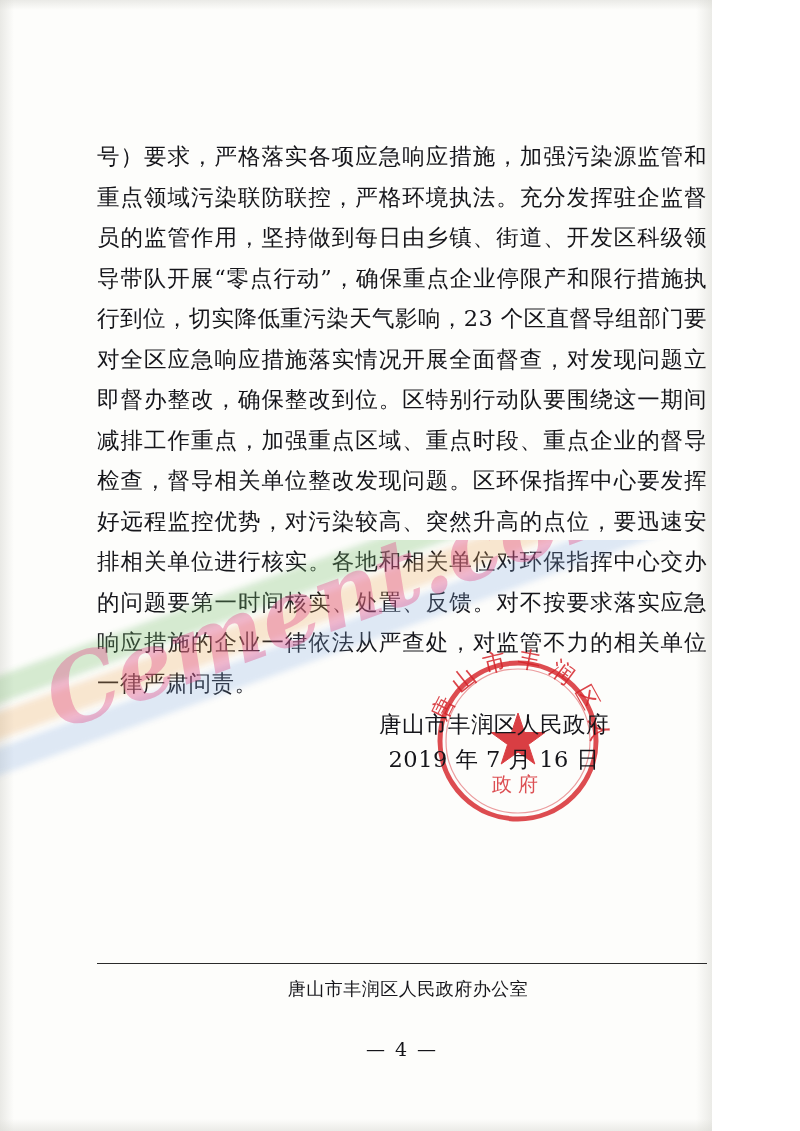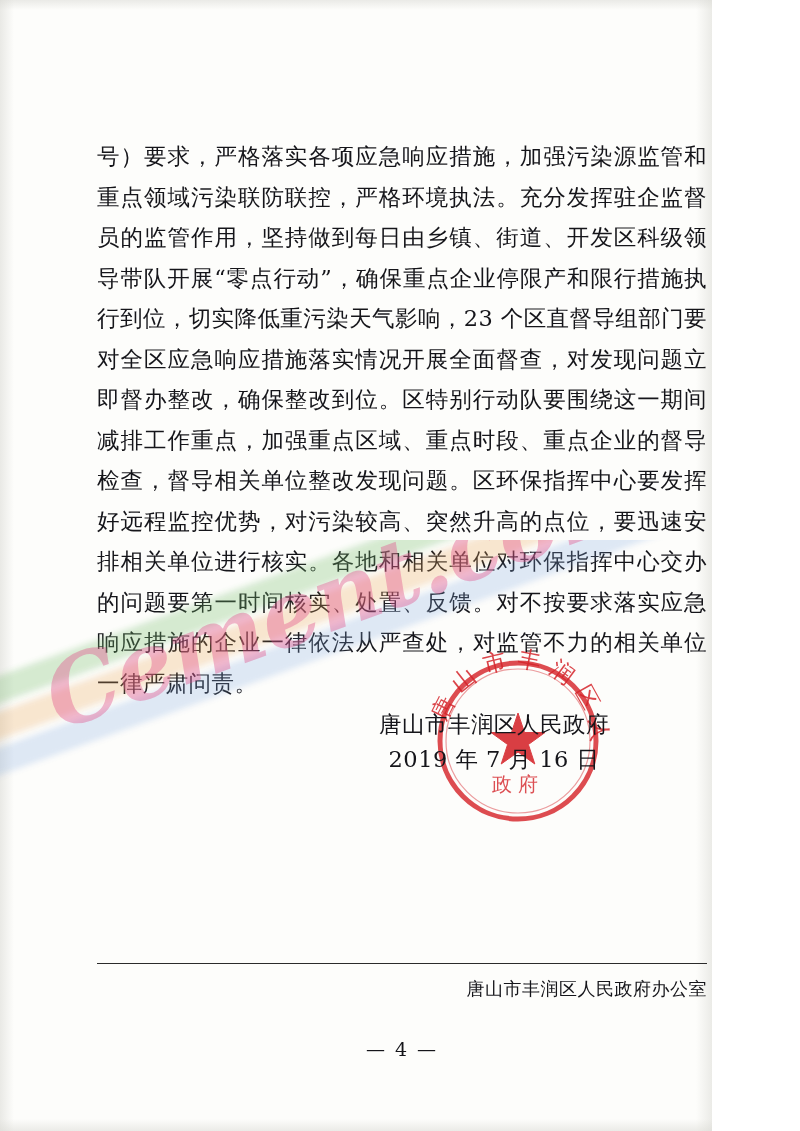--- a/index.html
+++ b/index.html
@@ -107,25 +107,25 @@
   .footer-rule {
     position: absolute;
     left: 97px;
     top: 963px;
     width: 610px;
     height: 1px;
     background: #2b2b2b;
   }
   .footer {
     position: absolute;
-    left: 97px;
+    left: 103px;
     top: 977px;
     width: 610px;
     display: flex;
-    justify-content: flex-end;
+    justify-content: center;
     align-items: baseline;
   }
   .footer-text {
     font-size: 18px;
     color: #15151a;
     letter-spacing: 0.5px;
     white-space: nowrap;
   }
   .page-number {
     position: absolute;

